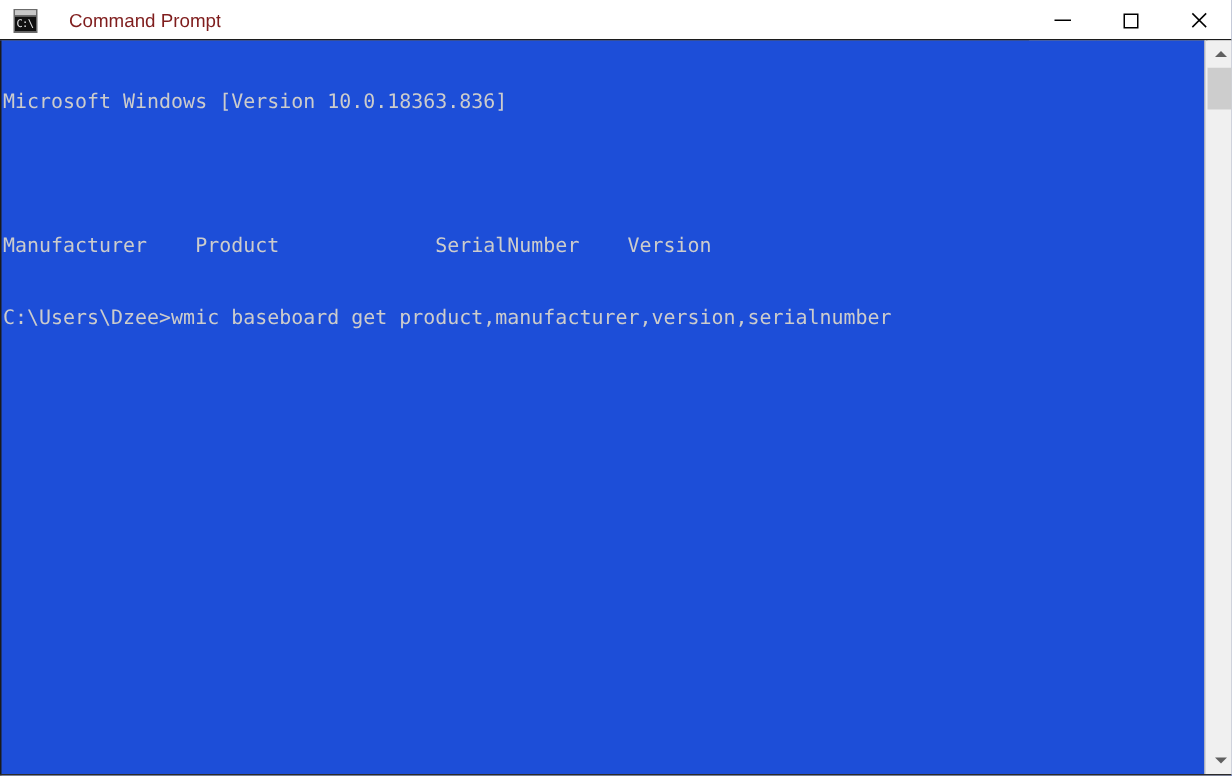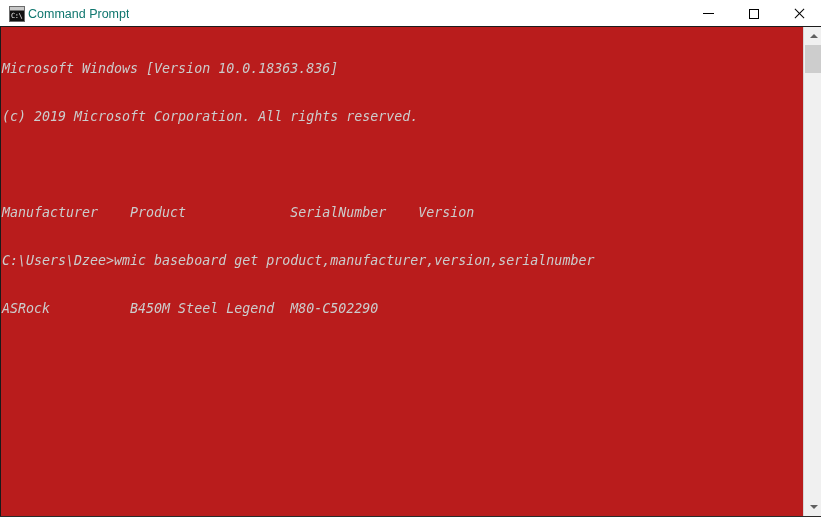--- a/index.html
+++ b/index.html
@@ -67,22 +67,22 @@
     font-size: 7px;
     line-height: 10px;
     letter-spacing: -0.5px;
     padding-left: 1px;
     overflow: hidden;
     white-space: nowrap;
   }
   #window-title {
     font-family: "Liberation Sans", sans-serif;
     font-size: 12.5px;
-    color: #0f766e;
-    margin-left: 3px;
+    color: #7f1d1d;
+    margin-left: 21px;
     white-space: nowrap;
     overflow: hidden;
     text-overflow: ellipsis;
   }
 
   #window-controls {
     display: flex;
     flex: 0 0 auto;
     height: 27px;
   }
@@ -127,23 +127,22 @@
   .glyph-close::before { transform: rotate(45deg); }
   .glyph-close::after  { transform: rotate(-45deg); }
 
   
   #terminal {
     position: absolute;
     left: 0;
     top: 27px;
     width: 803px;
     height: 489px;
-    background: #b91c1c;
-    overflow: hidden;
-    font-style: italic;
+    background: #1d4ed8;
+    overflow: hidden;
   }
   #term-text {
     font-family: "DejaVu Sans Mono", monospace;
     font-size: 13.3px;
     line-height: 16px;
     color: #cccccc;
     white-space: pre;
     padding: 2px 0 0 2px;
     letter-spacing: 0px;
   }
@@ -251,25 +250,23 @@
       <div class="wc-btn">
         <span class="wc-glyph glyph-close"></span>
       </div>
     </div>
   </div>
   <div id="title-underline"></div>
 
   <div id="terminal">
     <div id="term-text">
       <div class="term-line">Microsoft Windows [Version 10.0.18363.836]</div>
-      <div class="term-line">(c) 2019 Microsoft Corporation. All rights reserved.</div>
       <div class="term-line"></div>
       <div class="term-line">Manufacturer    Product             SerialNumber    Version</div>
       <div class="term-line">C:\Users\Dzee&gt;wmic baseboard get product,manufacturer,version,serialnumber</div>
-      <div class="term-line">ASRock          B450M Steel Legend  M80-C502290</div>
       <div class="term-line"></div>
       <div class="term-line"></div>
     </div>
   </div>
 
   <div id="scrollbar">
     <div id="sb-track"></div>
     <div id="sb-thumb"></div>
     <div class="sb-arrow sb-arrow-up">
       <span class="arrow-tri arrow-up-tri"></span>

